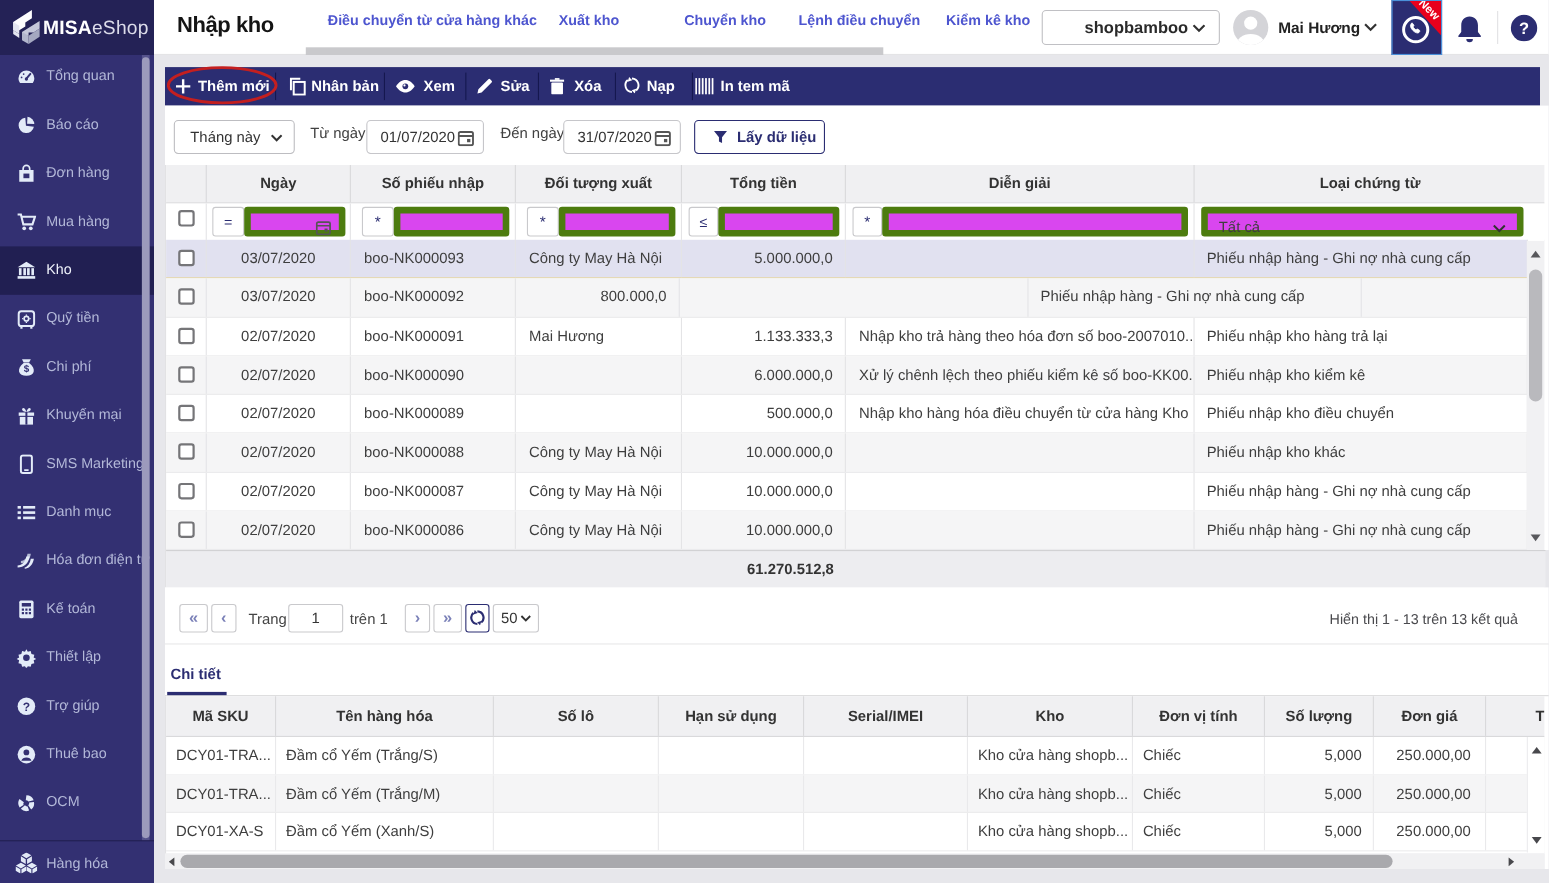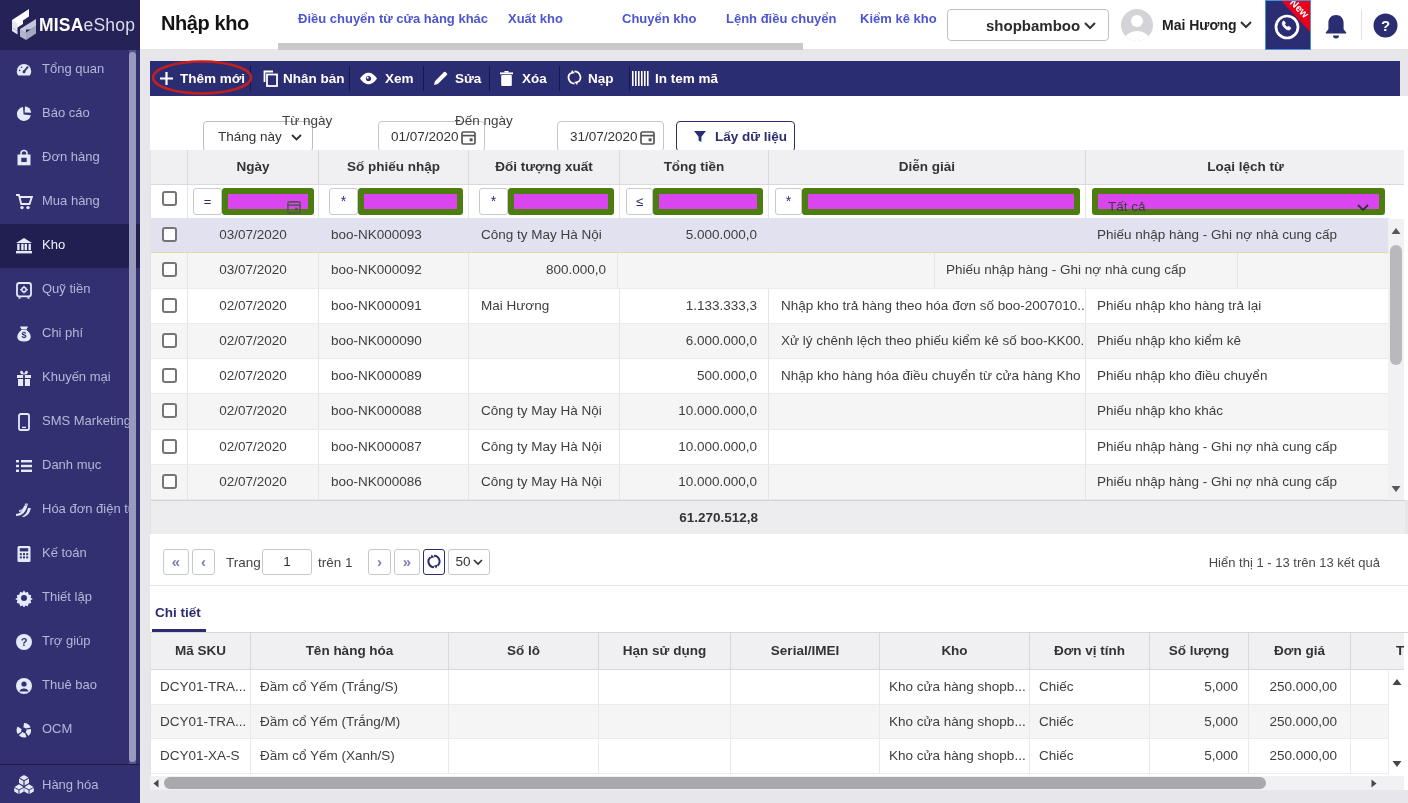--- a/index.html
+++ b/index.html
@@ -32,21 +32,21 @@
 #hanghoa { position:absolute; left:0; top:765px; width:140px; height:38px; background:#333072; }
 
 
 #toolbar { position:absolute; left:150px; top:61px; width:1250px; height:35px; background:#2b2d72; }
 .tbtn { position:absolute; top:0; height:35px; color:#fff; font-weight:bold; font-size:13.5px; }
 .tbtn span { position:absolute; top:10px; white-space:nowrap; }
 .tsep { position:absolute; top:5px; width:1px; height:25px; background:#15174f; }
 
 
 #filterbar { position:absolute; left:150px; top:96px; width:1258px; height:54px; background:#fff; }
-.fsel, .finput, .fbtn { position:absolute; top:25px; height:31px; background:#fff; border-radius:4px;margin-left:45px; }
+.fsel, .finput, .fbtn { position:absolute; top:13px; height:31px; background:#fff; border-radius:4px; }
 .flabel { position:absolute; top:17px; font-size:13.5px; color:#404040; }
 
 
 #mtable { position:absolute; left:150px; top:150px; width:1254px; background:#fff; border-left:1px solid #e2e2e4; }
 .mrow { position:relative; width:1238px; display:flex; }
 .mcell { flex:none; overflow:hidden; white-space:nowrap; }
 #mhead { height:35px; background:#f0f0f2; border-bottom:1px solid #d9d9db; width:1254px; display:flex; }
 #mhead .mcell { border-right:1px solid #d9d9db; font-weight:bold; color:#333; text-align:center; line-height:34px; font-size:13.5px; }
 #mfilter { height:33px; background:#fff; display:flex; width:1254px; }
 #mfilter .mcell { border-right:1px solid #e4e4e6; }
@@ -431,21 +431,21 @@
 </div>
 
 <div id="mtable">
   <div id="mhead">
     <div class="mcell c0"></div>
       <div class="mcell c1" style="padding:0;">Ngày</div>
     <div class="mcell" style="width:150px;text-align:center;">Số phiếu nhập</div>
     <div class="mcell" style="width:151px;text-align:center;">Đối tượng xuất</div>
     <div class="mcell" style="width:149px;text-align:center;">Tổng tiền</div>
     <div class="mcell" style="width:317px;text-align:center;">Diễn giải</div>
-    <div class="mcell" style="width:319px;text-align:center;border-right:none;">Loại lệch từ</div>
+    <div class="mcell" style="width:319px;text-align:center;border-right:none;">Loại chứng từ</div>
   </div>
   <div id="mfilter">
     <div class="mcell c0">
         <div class="cbx" style="margin-top:6px;"></div>
       </div>
     <div class="mcell" style="width:131px;position:relative;">
         <div class="opbox" style="left:5px;width:29px;">=</div>
         <div class="fin" style="left:34px;width:92px;">
           <svg style="position:absolute;right:7px;top:6px;" width="14" height="14" viewBox="0 0 15 15">
             <rect x="1" y="2" width="13" height="12" rx="1.5" fill="none" stroke="#555" stroke-width="1.7"></rect>

